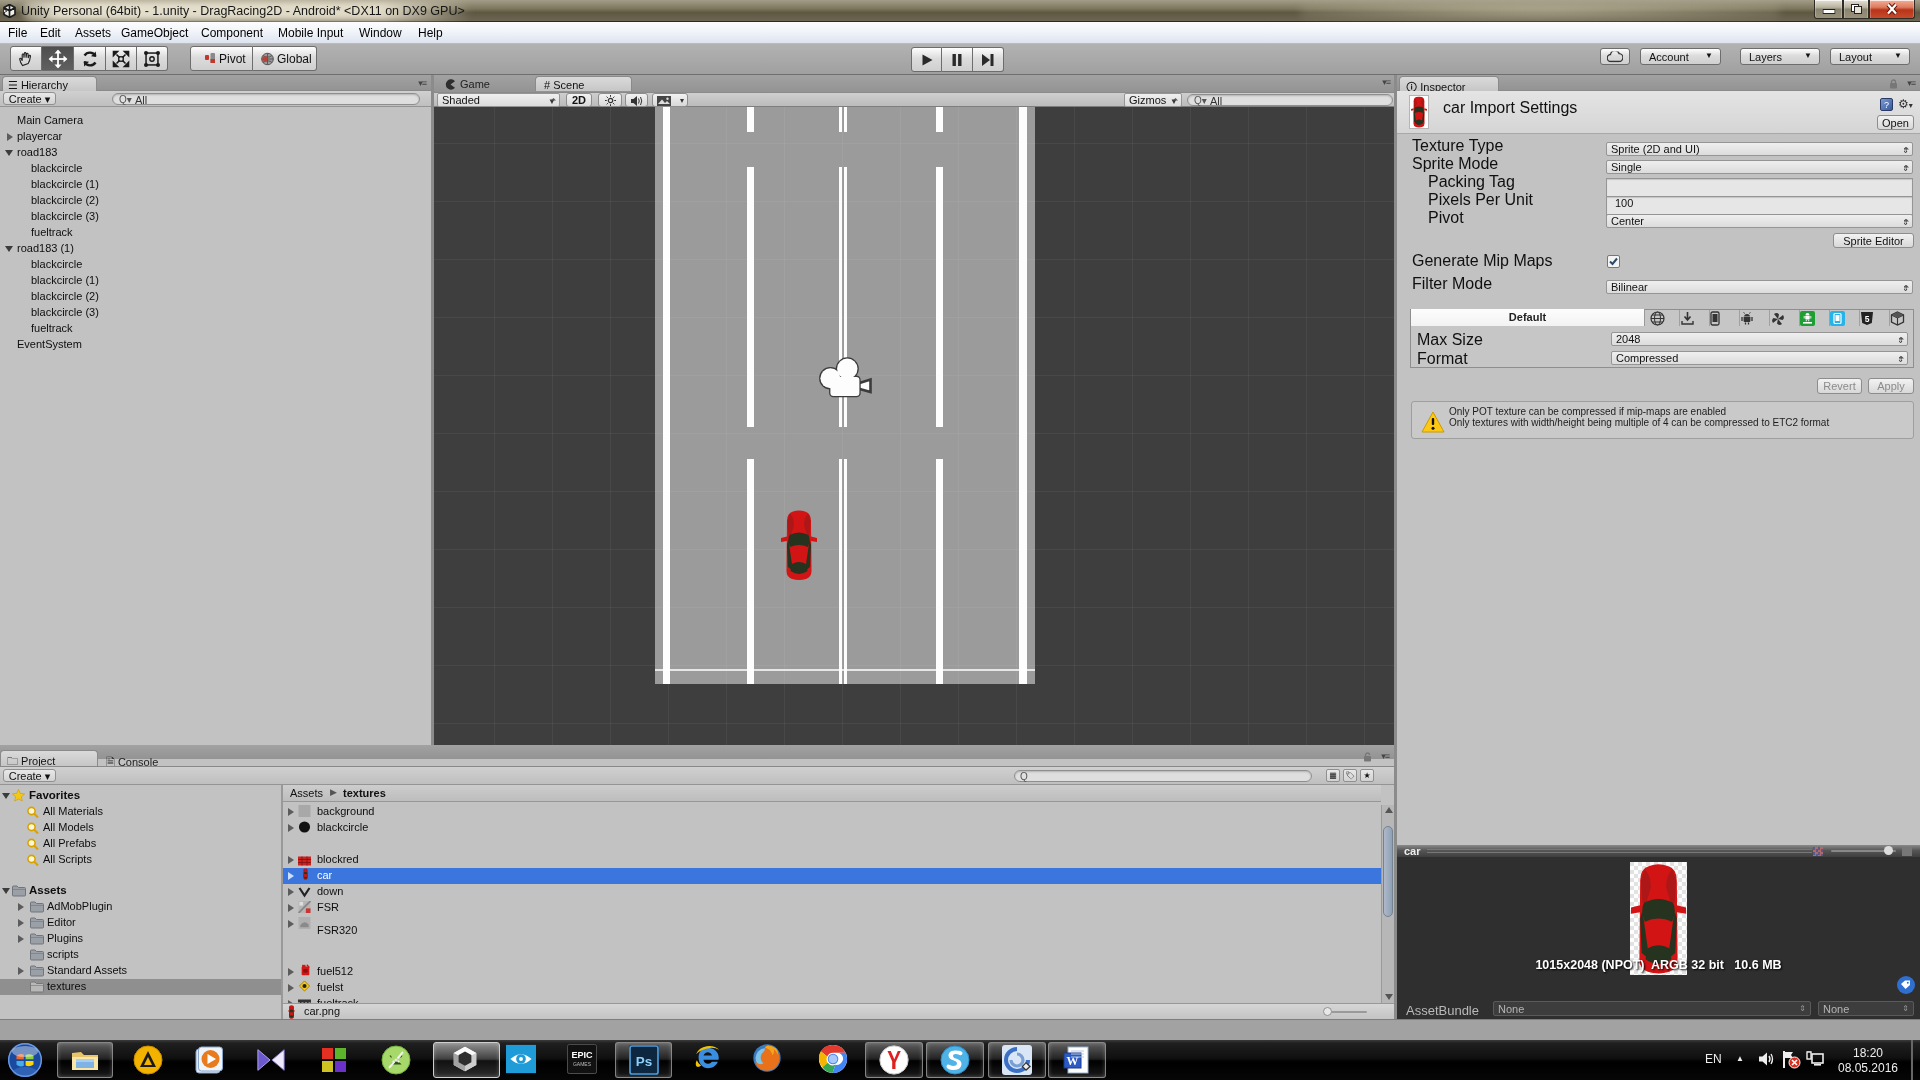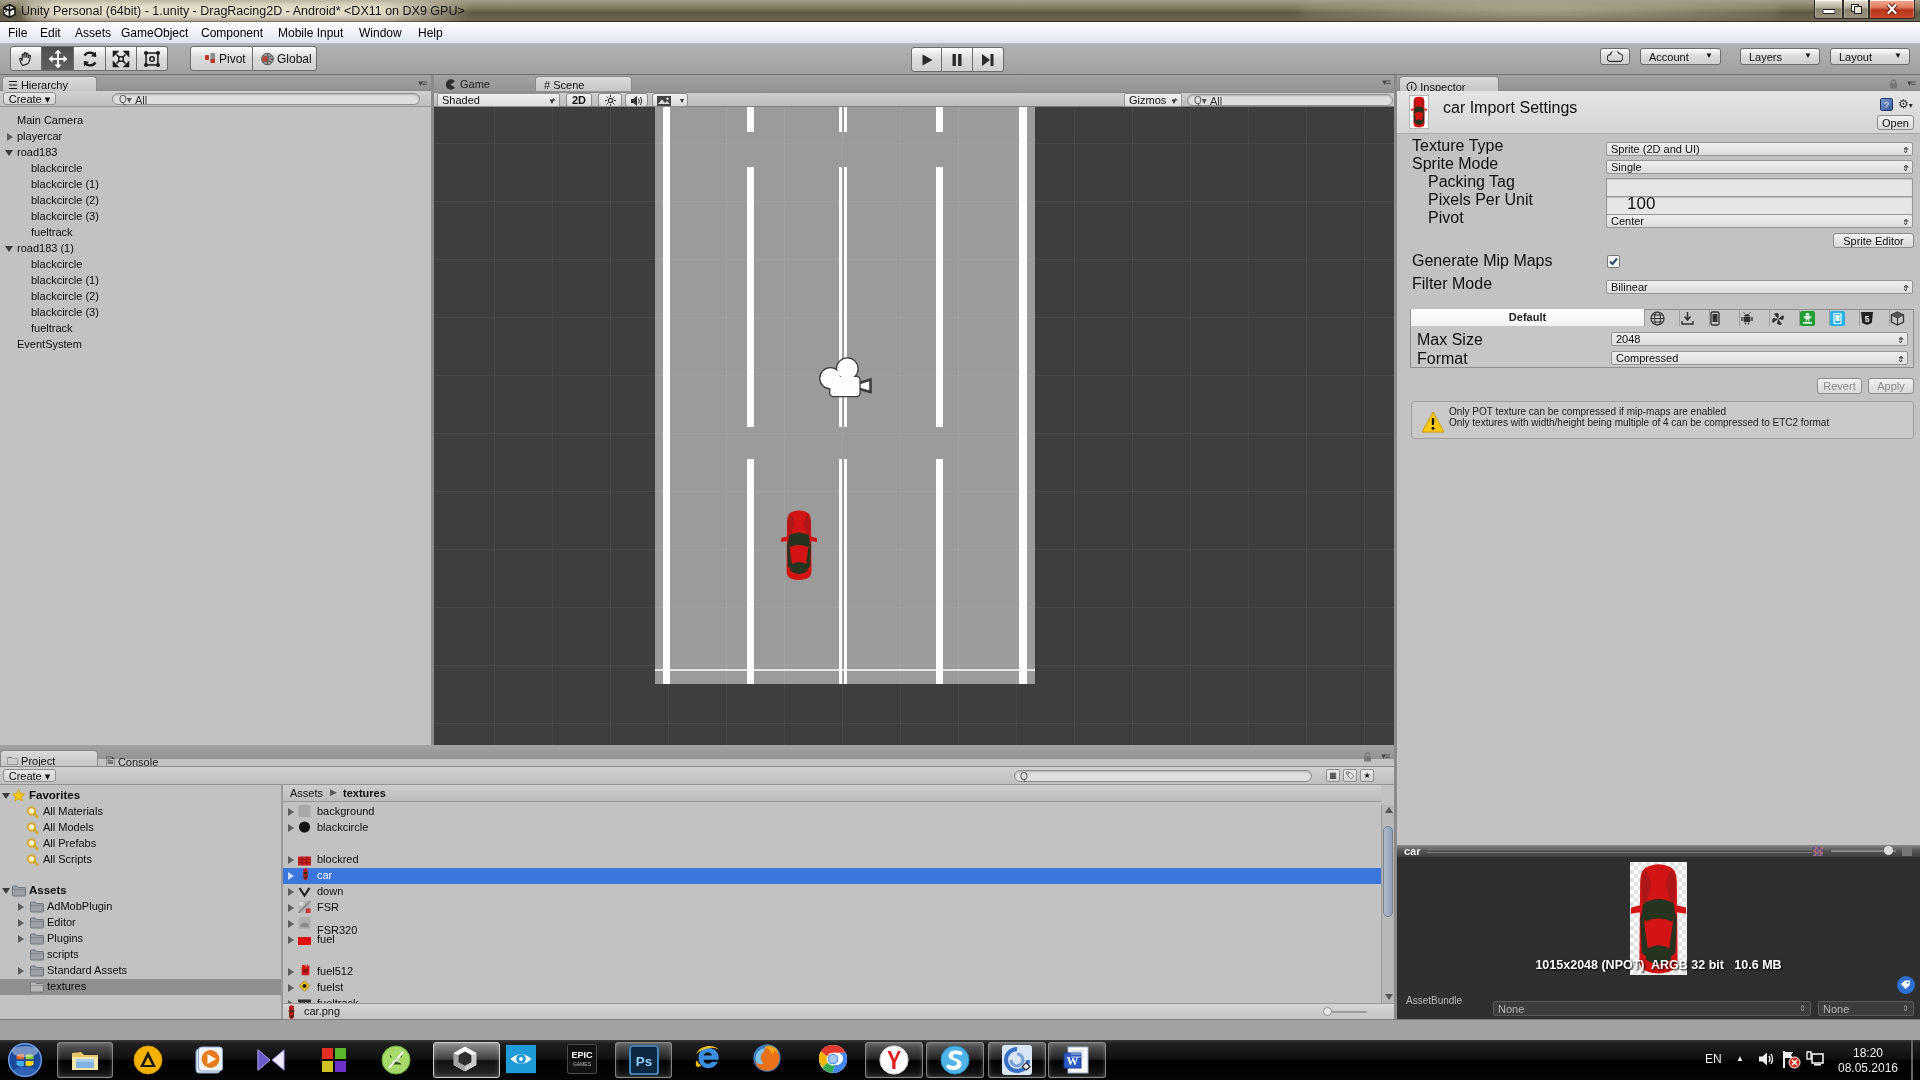--- a/index.html
+++ b/index.html
@@ -46,21 +46,21 @@
 .tabghost{position:absolute;top:1px;height:15px;font-size:11px;color:#222}
 .crow{position:absolute;left:0;width:100%;height:16px;background:linear-gradient(180deg,#d0d0d0,#bfbfbf);border-bottom:1px solid #949494}
 .createbtn{position:absolute;left:3px;top:1px;width:53px;height:13px;border:1px solid #909090;border-radius:3px;background:linear-gradient(180deg,#e8e8e8,#d2d2d2);font-size:11px;text-align:center;line-height:12px}
 .search{position:absolute;border:1px solid #8f8f8f;border-radius:8px;background:#dfdfdf;box-shadow:inset 0 1px 2px rgba(0,0,0,.2)}
 .menugrip{position:absolute;font-size:9px;color:#444;letter-spacing:-1px}
 
 .dd{position:absolute;height:14px;background:linear-gradient(180deg,#efefef,#dcdcdc);border:1px solid #959595;border-radius:2px;font-size:11px;color:#111;padding:0 4px;line-height:13px;overflow:hidden;white-space:nowrap}
 .dd:after{content:"";position:absolute;right:3px;top:4px;width:5px;height:7px;
  background:linear-gradient(#555,#555);clip-path:polygon(50% 0,100% 35%,0 35%,50% 0);}
 .dd .ar{position:absolute;right:3px;top:1px;font-size:8px;color:#333;letter-spacing:0}
-.tfield{position:absolute;height:25px;background:#e6e6e6;border:1px solid #959595;font-size:17px;padding:0 20px;line-height:13px;box-shadow:inset 0 1px 1px rgba(0,0,0,.15)}
+.tfield{position:absolute;height:25px;background:#e6e6e6;border:1px solid #959595;font-size:11px;padding:0 8px;line-height:13px;box-shadow:inset 0 1px 1px rgba(0,0,0,.15)}
 .ubtn{position:absolute;background:linear-gradient(180deg,#f2f2f2,#d8d8d8);border:1px solid #8d8d8d;border-radius:3px;font-size:11px;color:#111;text-align:center}
 
 #hierarchy{left:0;top:75px;width:431px;height:670px;background:#c2c2c2}
 #hierarchy .hrow{position:absolute;left:0;width:100%;height:16px;font-size:11px;color:#0e0e0e}
 .tri-r{position:absolute;width:0;height:0;border-left:6px solid #5c5c5c;border-top:4px solid transparent;border-bottom:4px solid transparent}
 .tri-d{position:absolute;width:0;height:0;border-top:6px solid #3c3c3c;border-left:4px solid transparent;border-right:4px solid transparent}
 
 #scene{left:434px;top:75px;width:960px;height:670px;background:#c2c2c2}
 #scenetabs{position:absolute;left:0;top:0;width:100%;height:17px;background:linear-gradient(180deg,#a2a2a2,#939393)}
 #scenebar{position:absolute;left:0;top:17px;width:100%;height:15px;background:linear-gradient(180deg,#cecece,#bcbcbc);border-top:1px solid #8a8a8a;border-bottom:1px solid #7e7e7e}
@@ -551,21 +551,21 @@
         <use href="#carsprite"></use>
       </svg>
  </div>
  <div style="position:absolute;left:0;top:113px;width:100%;text-align:center;color:#fff;font-size:12.5px;font-weight:bold;text-shadow:1px 1px 2px #000">1015x2048 (NPOT)&nbsp; ARGB 32 bit&nbsp;&nbsp; 10.6 MB</div>
  <div style="position:absolute;left:500px;top:131px;width:18px;height:18px;border-radius:50%;background:#2f6fd0">
   <svg style="position:absolute;left:3px;top:4px" width="11" height="10" viewBox="0 0 11 10">
         <path d="M1 4 L5 0.5 L10 0.5 L10 5 L5.5 9 Z" fill="#fff"></path>
         <circle cx="7.8" cy="2.8" r="1" fill="#2f6fd0"></circle>
       </svg>
  </div>
- <div style="position:absolute;left:9px;top:150px;font-size:10px;color:#b9b9b9">AssetBundle</div>
+ <div style="position:absolute;left:9px;top:158px;font-size:13px;color:#b9b9b9">AssetBundle</div>
  <div class="ddd" style="left:96px;top:156px;width:318px">None<span class="ar" style="position:absolute;right:4px;top:2px;font-size:8px;color:#999">⇕</span></div>
  <div class="ddd" style="left:421px;top:156px;width:96px">None<span class="ar" style="position:absolute;right:4px;top:2px;font-size:8px;color:#999">⇕</span></div>
 </div>
 
 <div class="abs panel" id="project">
  <div id="projtabs">
   <div class="tab" style="left:0;top:5px;width:98px;height:16px;padding-left:6px"><span>🗀 Project</span></div>
   <div class="tabghost" style="left:106px;top:7px"><span>🗎 Console</span></div>
   <svg style="position:absolute;right:22px;top:7px" width="9" height="10" viewBox="0 0 9 10">
         <rect x="1" y="4" width="7" height="5.5" rx="1" fill="#777"></rect>
@@ -726,27 +726,20 @@
         </svg>
         <span style="position:absolute;left:34px;top:1px">FSR</span>
       </div>
       <div class="prow" style="left:0;top:114px;width:1098px">
         <div class="tri-r" style="left:5px;top:4px"></div>
         <svg class="picon" style="left:15px;top:1px" width="13" height="13" viewBox="0 0 13 13">
           <rect width="13" height="13" fill="#b0b0b0"></rect>
           <path d="M2 9 Q6 3 11 8 L11 11 L2 11 Z" fill="#8a8a8a"></path>
         </svg>
         <span style="position:absolute;left:34px;top:8px">FSR320</span>
-      </div>
-      <div class="prow" style="left:0;top:130px;width:1098px">
-        <div class="tri-r" style="left:5px;top:4px"></div>
-        <svg class="picon" style="left:15px;top:3px" width="13" height="8" viewBox="0 0 13 8">
-          <rect width="13" height="8" fill="#e01010"></rect>
-        </svg>
-        <span style="position:absolute;left:34px;top:1px">fuel</span>
       </div>
       <div class="prow" style="left:0;top:162px;width:1098px">
         <div class="tri-r" style="left:5px;top:4px"></div>
         <svg class="picon" style="left:16px;top:0" width="11" height="14" viewBox="0 0 11 14">
           <rect x="1" y="3" width="9" height="10" rx="1" fill="#d01818"></rect>
           <rect x="1.5" y="1" width="4" height="3" fill="#d01818"></rect>
           <path d="M7 1 L10 4" stroke="#d01818" stroke-width="1.6"></path>
           <rect x="3" y="6" width="5" height="4" fill="#8c0f0f"></rect>
         </svg>
         <span style="position:absolute;left:34px;top:1px">fuel512</span>

